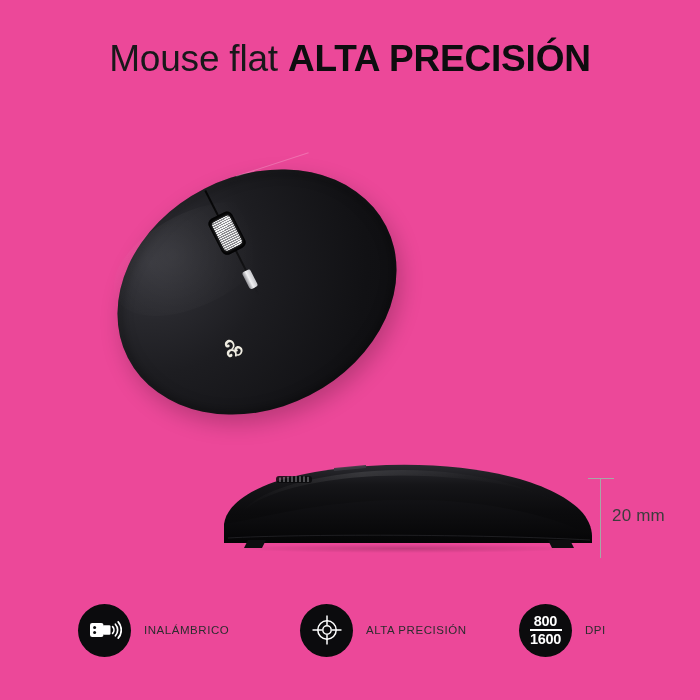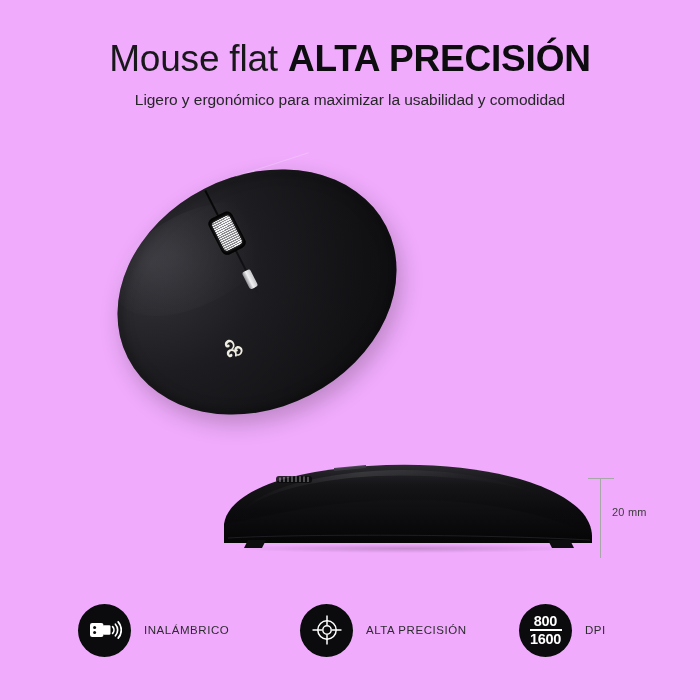--- a/index.html
+++ b/index.html
@@ -12,21 +12,21 @@
     height: 700px;
     font-family: "Liberation Sans", sans-serif;
     color: #1a1a1a;
     overflow: hidden;
     position: relative;
   }
 
   .page {
     position: absolute;
     inset: 0;
-    background: #f0abfc;
+    background: #ec4899;
   }
 
   
   .header {
     position: absolute;
     top: 36px;
     left: 0;
     width: 700px;
     text-align: center;
   }
@@ -206,21 +206,21 @@
     left: 0px;
     top: 4px;
     width: 26px;
     height: 1px;
     background: #a7a7a7;
   }
   .dim-label {
     position: absolute;
     left: 24px;
     top: 32px;
-    font-size: 11px;
+    font-size: 17px;
     color: #3c3c3c;
     letter-spacing: 0.2px;
     white-space: nowrap;
   }
 
   
   .features {
     position: absolute;
     left: 0;
     top: 602px;
@@ -281,21 +281,20 @@
     white-space: nowrap;
   }
 </style>
 </head>
 <body>
 
 <div class="page">
 
   <div class="header">
     <div class="title"><span class="title-light">Mouse flat </span><span class="title-bold">ALTA PRECISIÓN</span></div>
-    <div class="subtitle">Ligero y ergonómico para maximizar la usabilidad y comodidad</div>
   </div>
 
   <div class="topview-wrap">
     <div class="topview">
       <div class="mouse-body"></div>
       <div class="mouse-rim"></div>
       <div class="mouse-gloss"></div>
       <div class="mouse-topseam"></div>
       <div class="mouse-seam"></div>
       <div class="scroll-slot">

